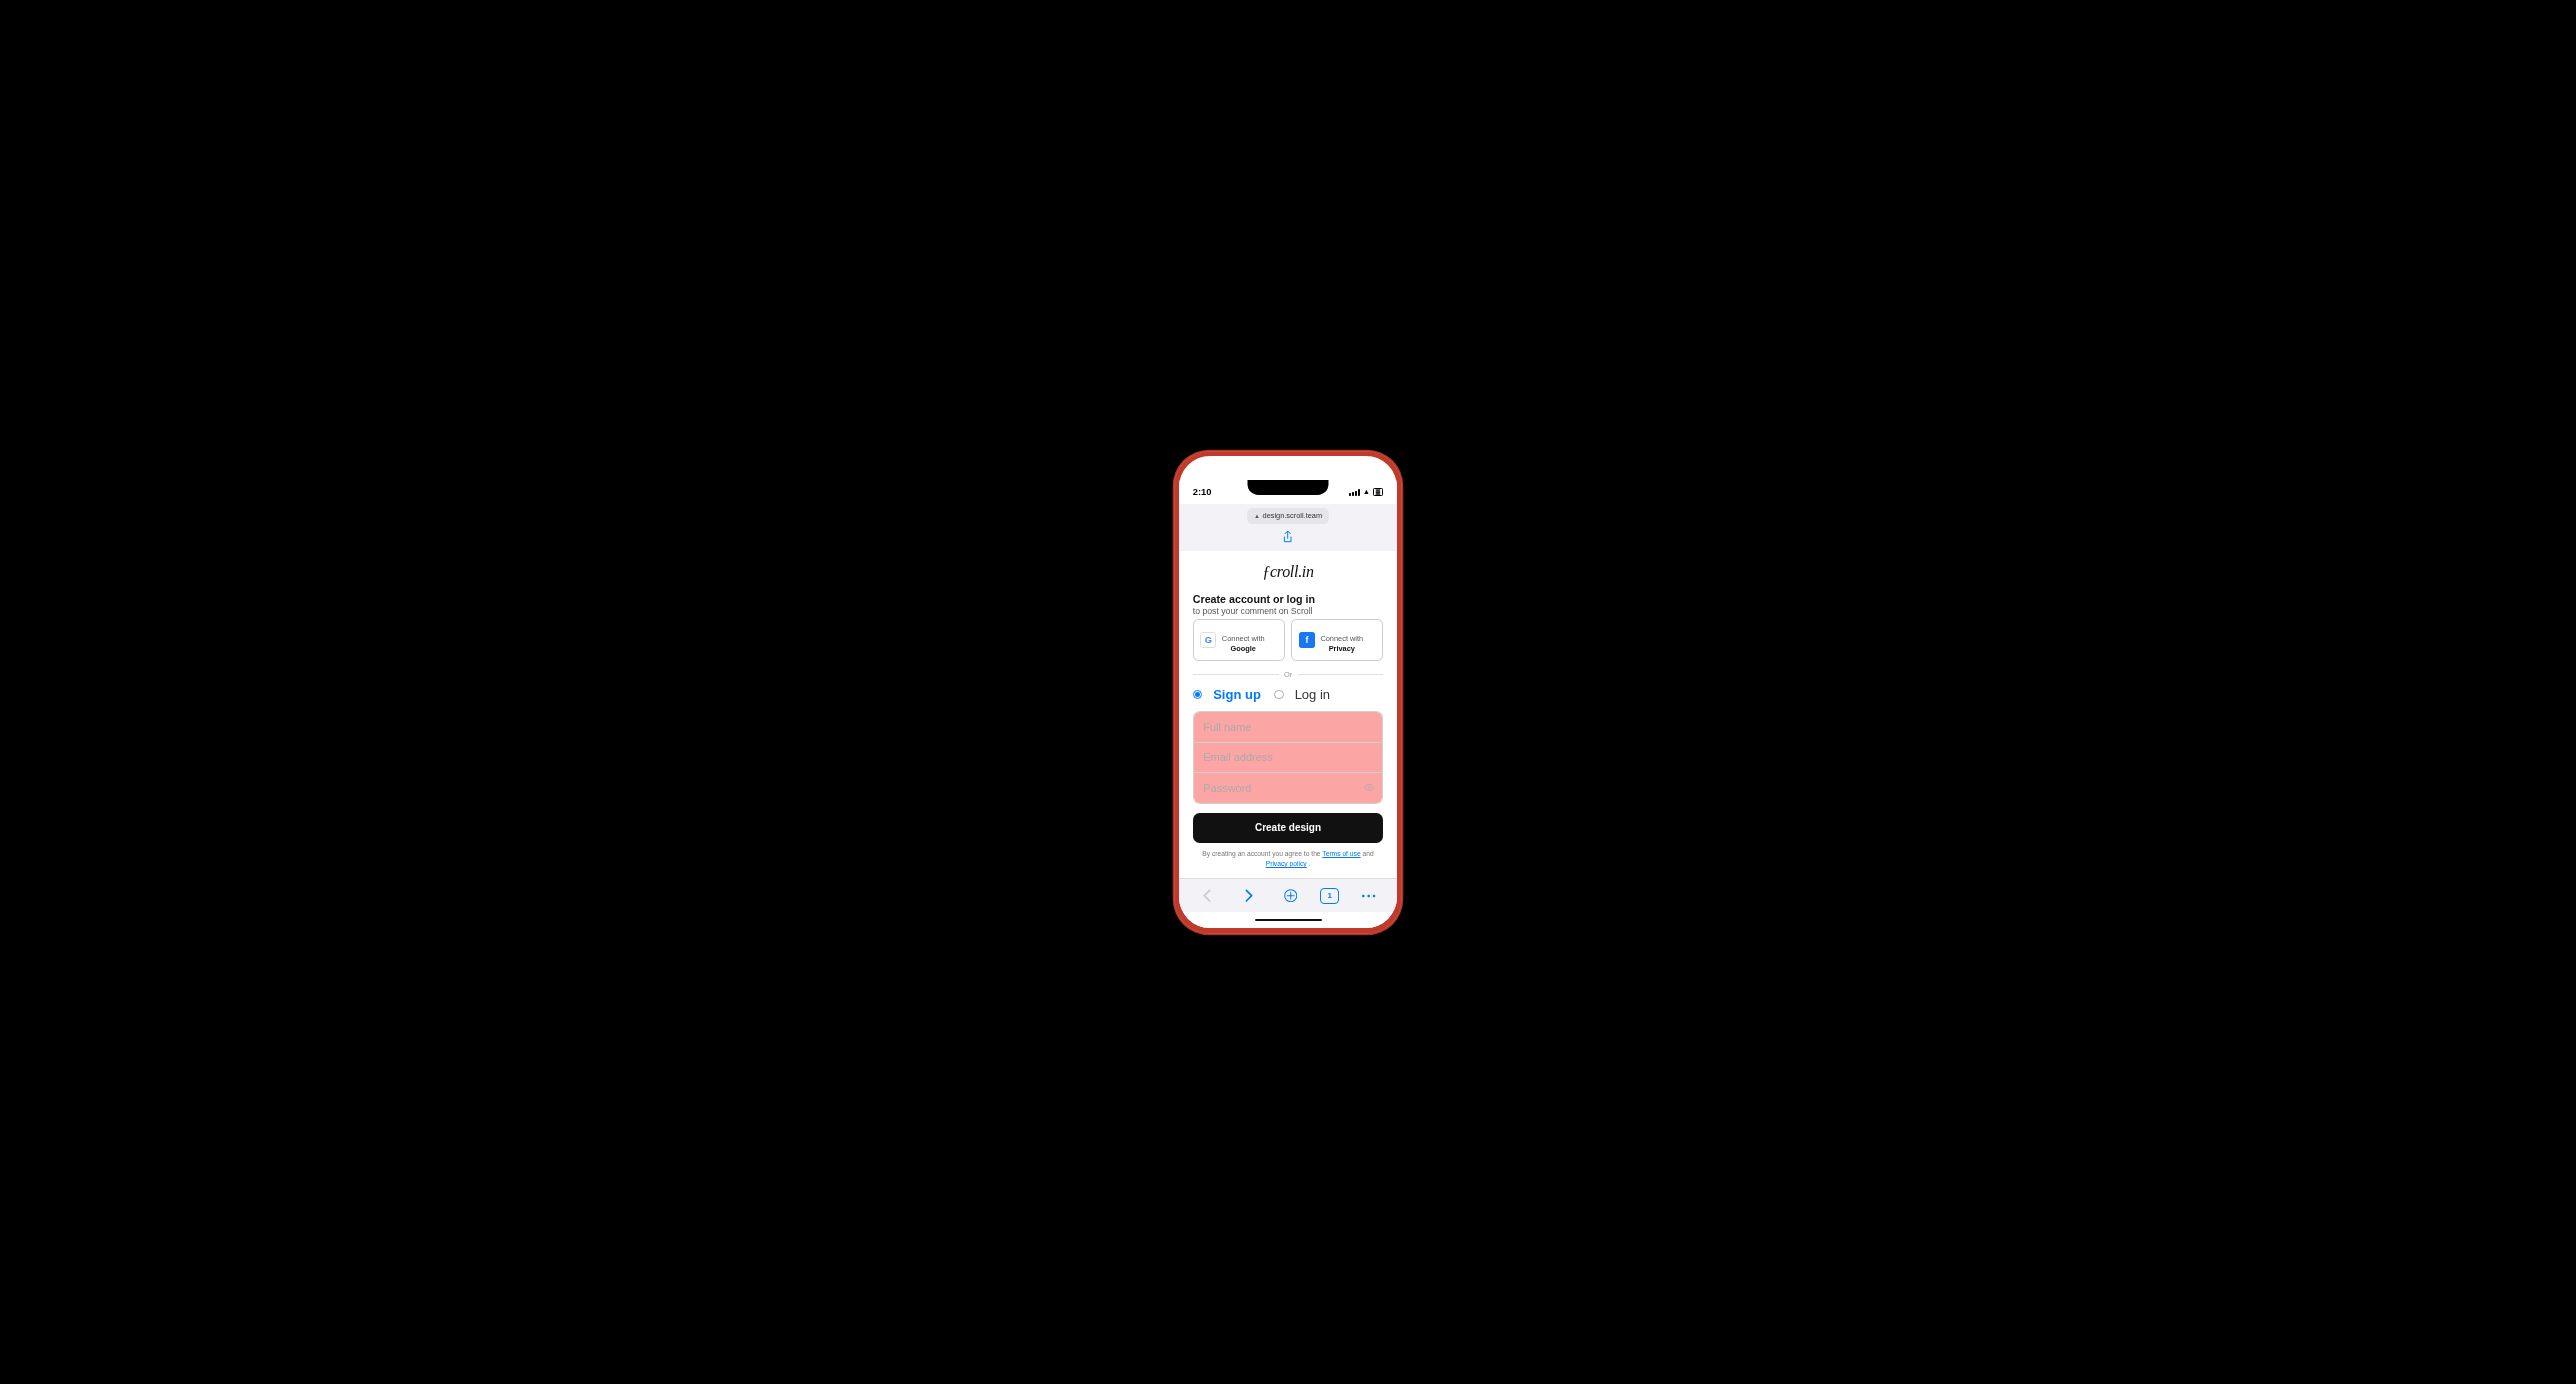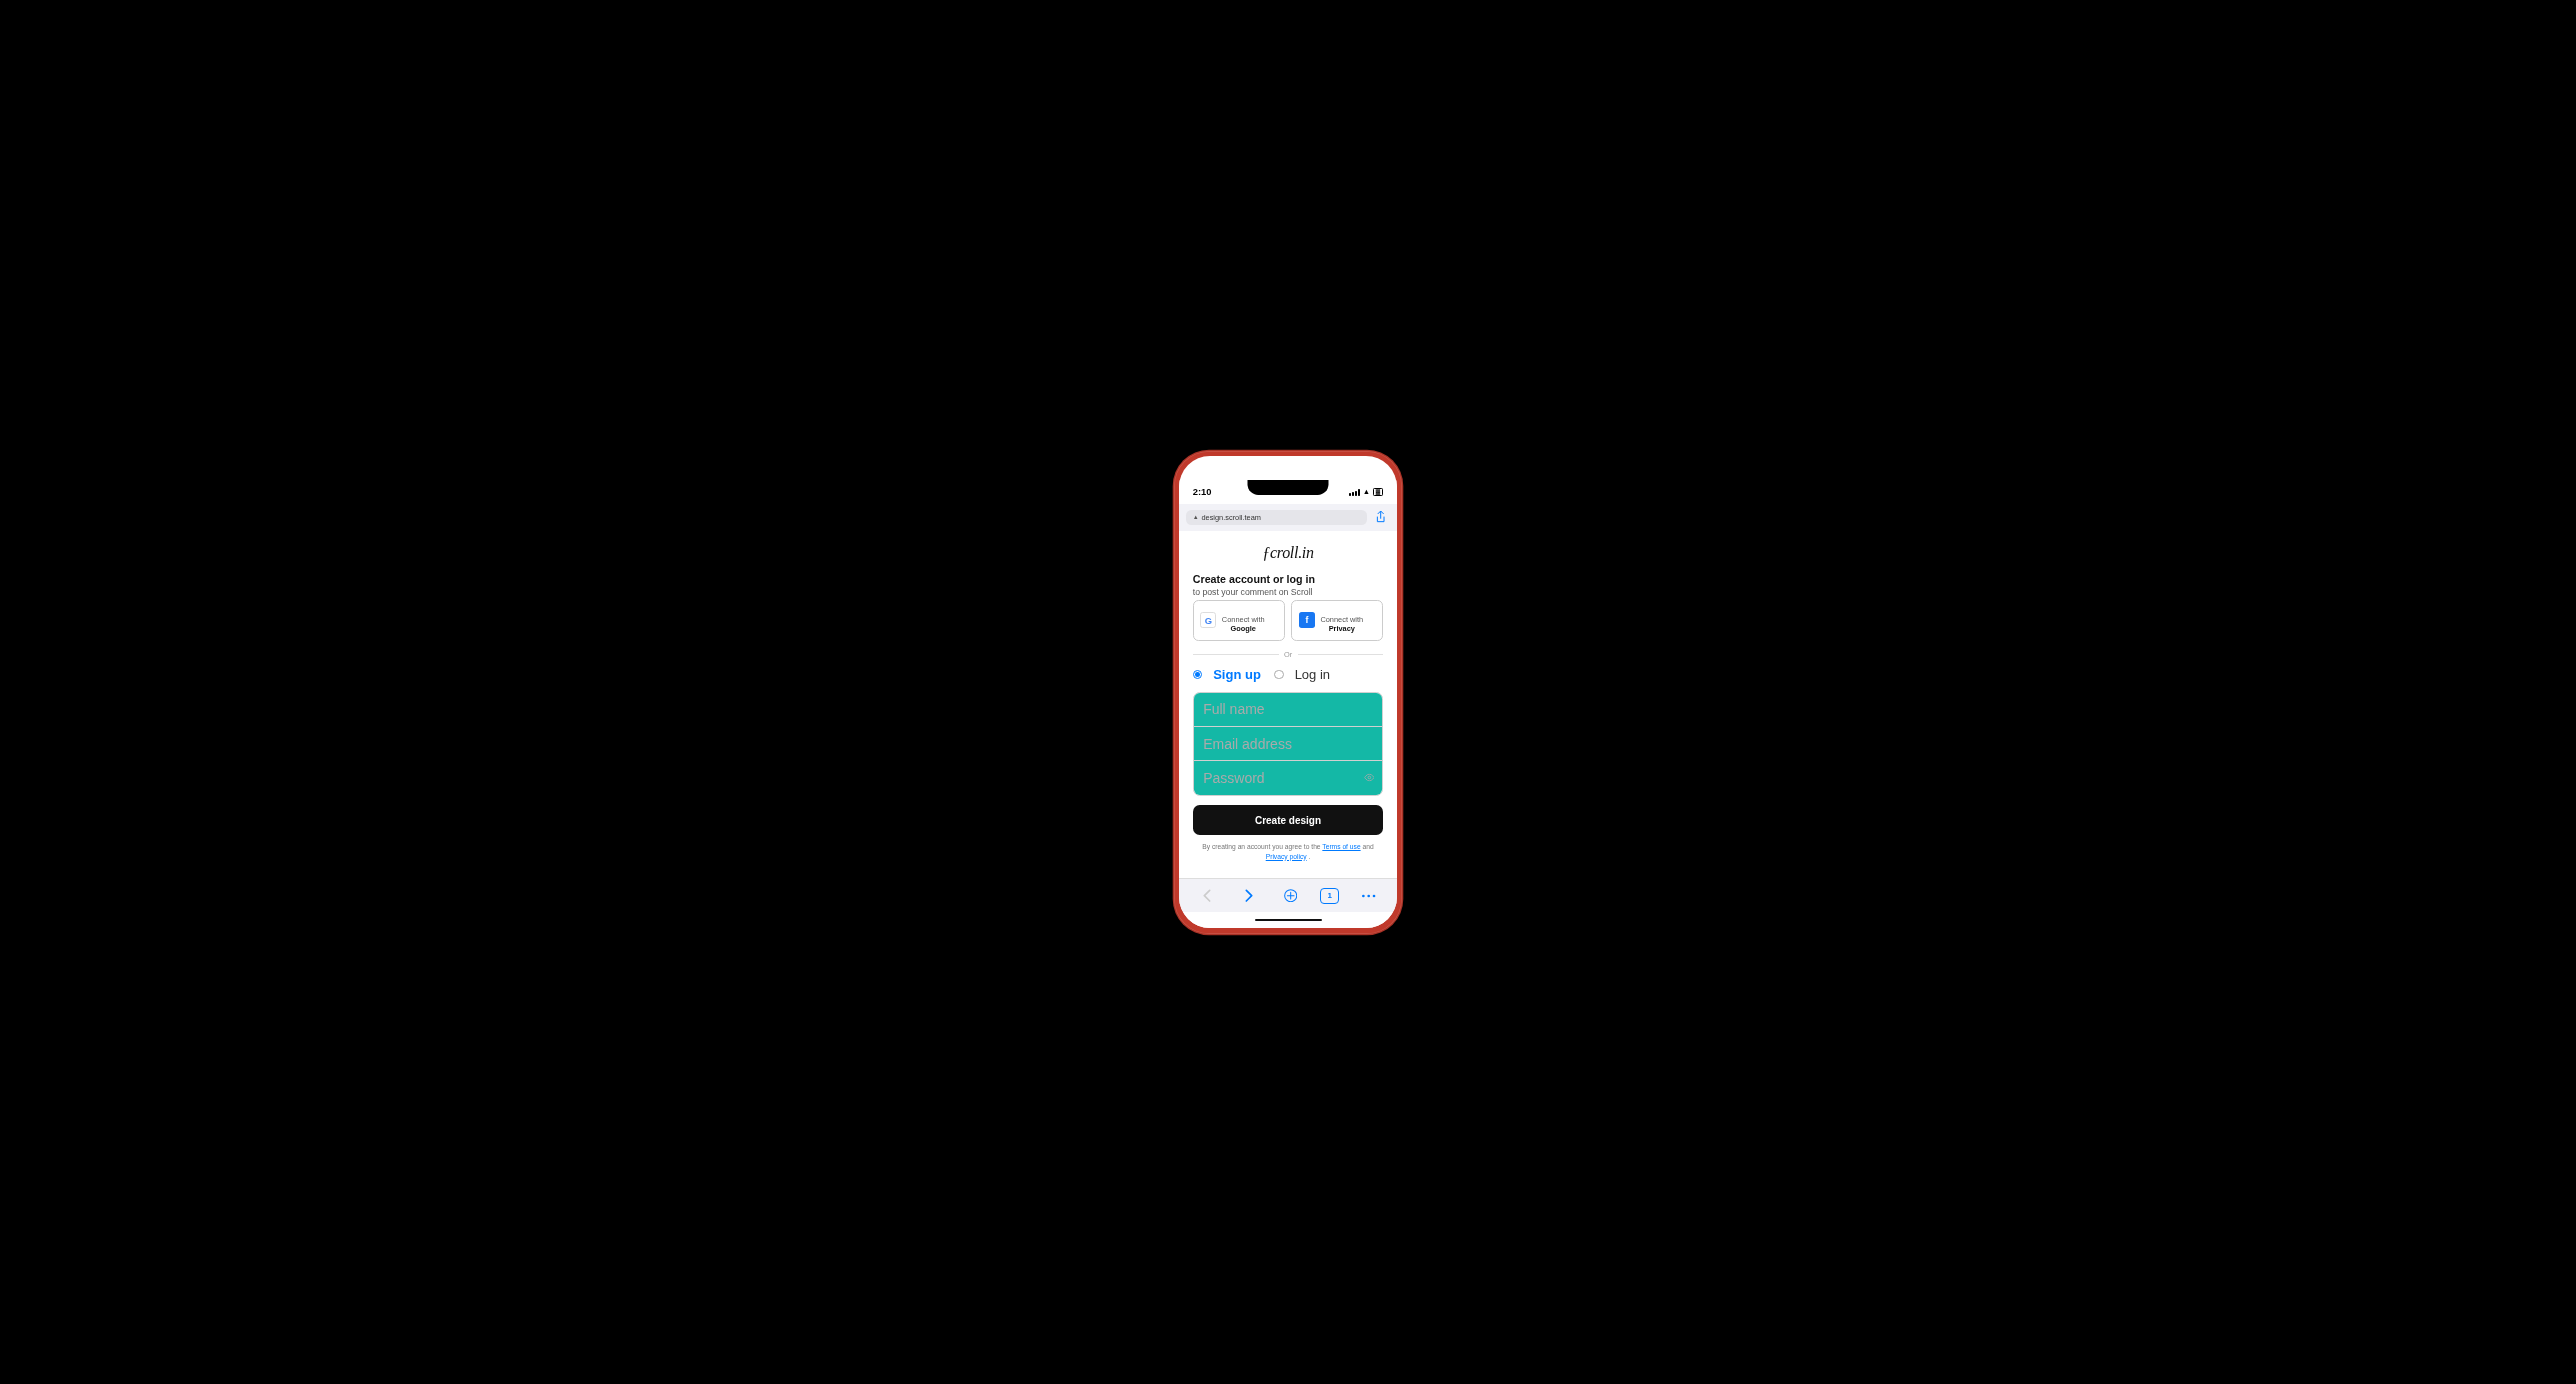--- a/index.html
+++ b/index.html
@@ -78,20 +78,21 @@
     }
 
     
     .browser-bar {
       background: #f2f2f7;
       padding: 4px 6.7px;
       display: flex;
       align-items: center;
       gap: 4px;
       flex-shrink: 0;
+      flex-direction: column;
     }
     .url-bar {
       flex: 1;
       background: #e5e5ea;
       border-radius: 5.4px;
       padding: 3.4px 6.7px;
       display: flex;
       align-items: center;
       gap: 2.7px;
       font-size: 7.4px;
@@ -269,24 +270,24 @@
     .form-field {
       position: relative;
       border-bottom: 0.7px solid #d0d0d0;
     }
     .form-field:last-child {
       border-bottom: none;
     }
     .form-input {
       width: 100%;
       padding: 8.7px 9.4px;
-      font-size: 14px;
+      font-size: 11px;
       border: none;
       outline: none;
-      background: #14b8a6;
+      background: #fca5a5;
       color: #111;
     }
     .form-input::placeholder {
       color: #aaa;
     }
     .password-eye {
       position: absolute;
       right: 8px;
       top: 50%;
       transform: translateY(-50%);

